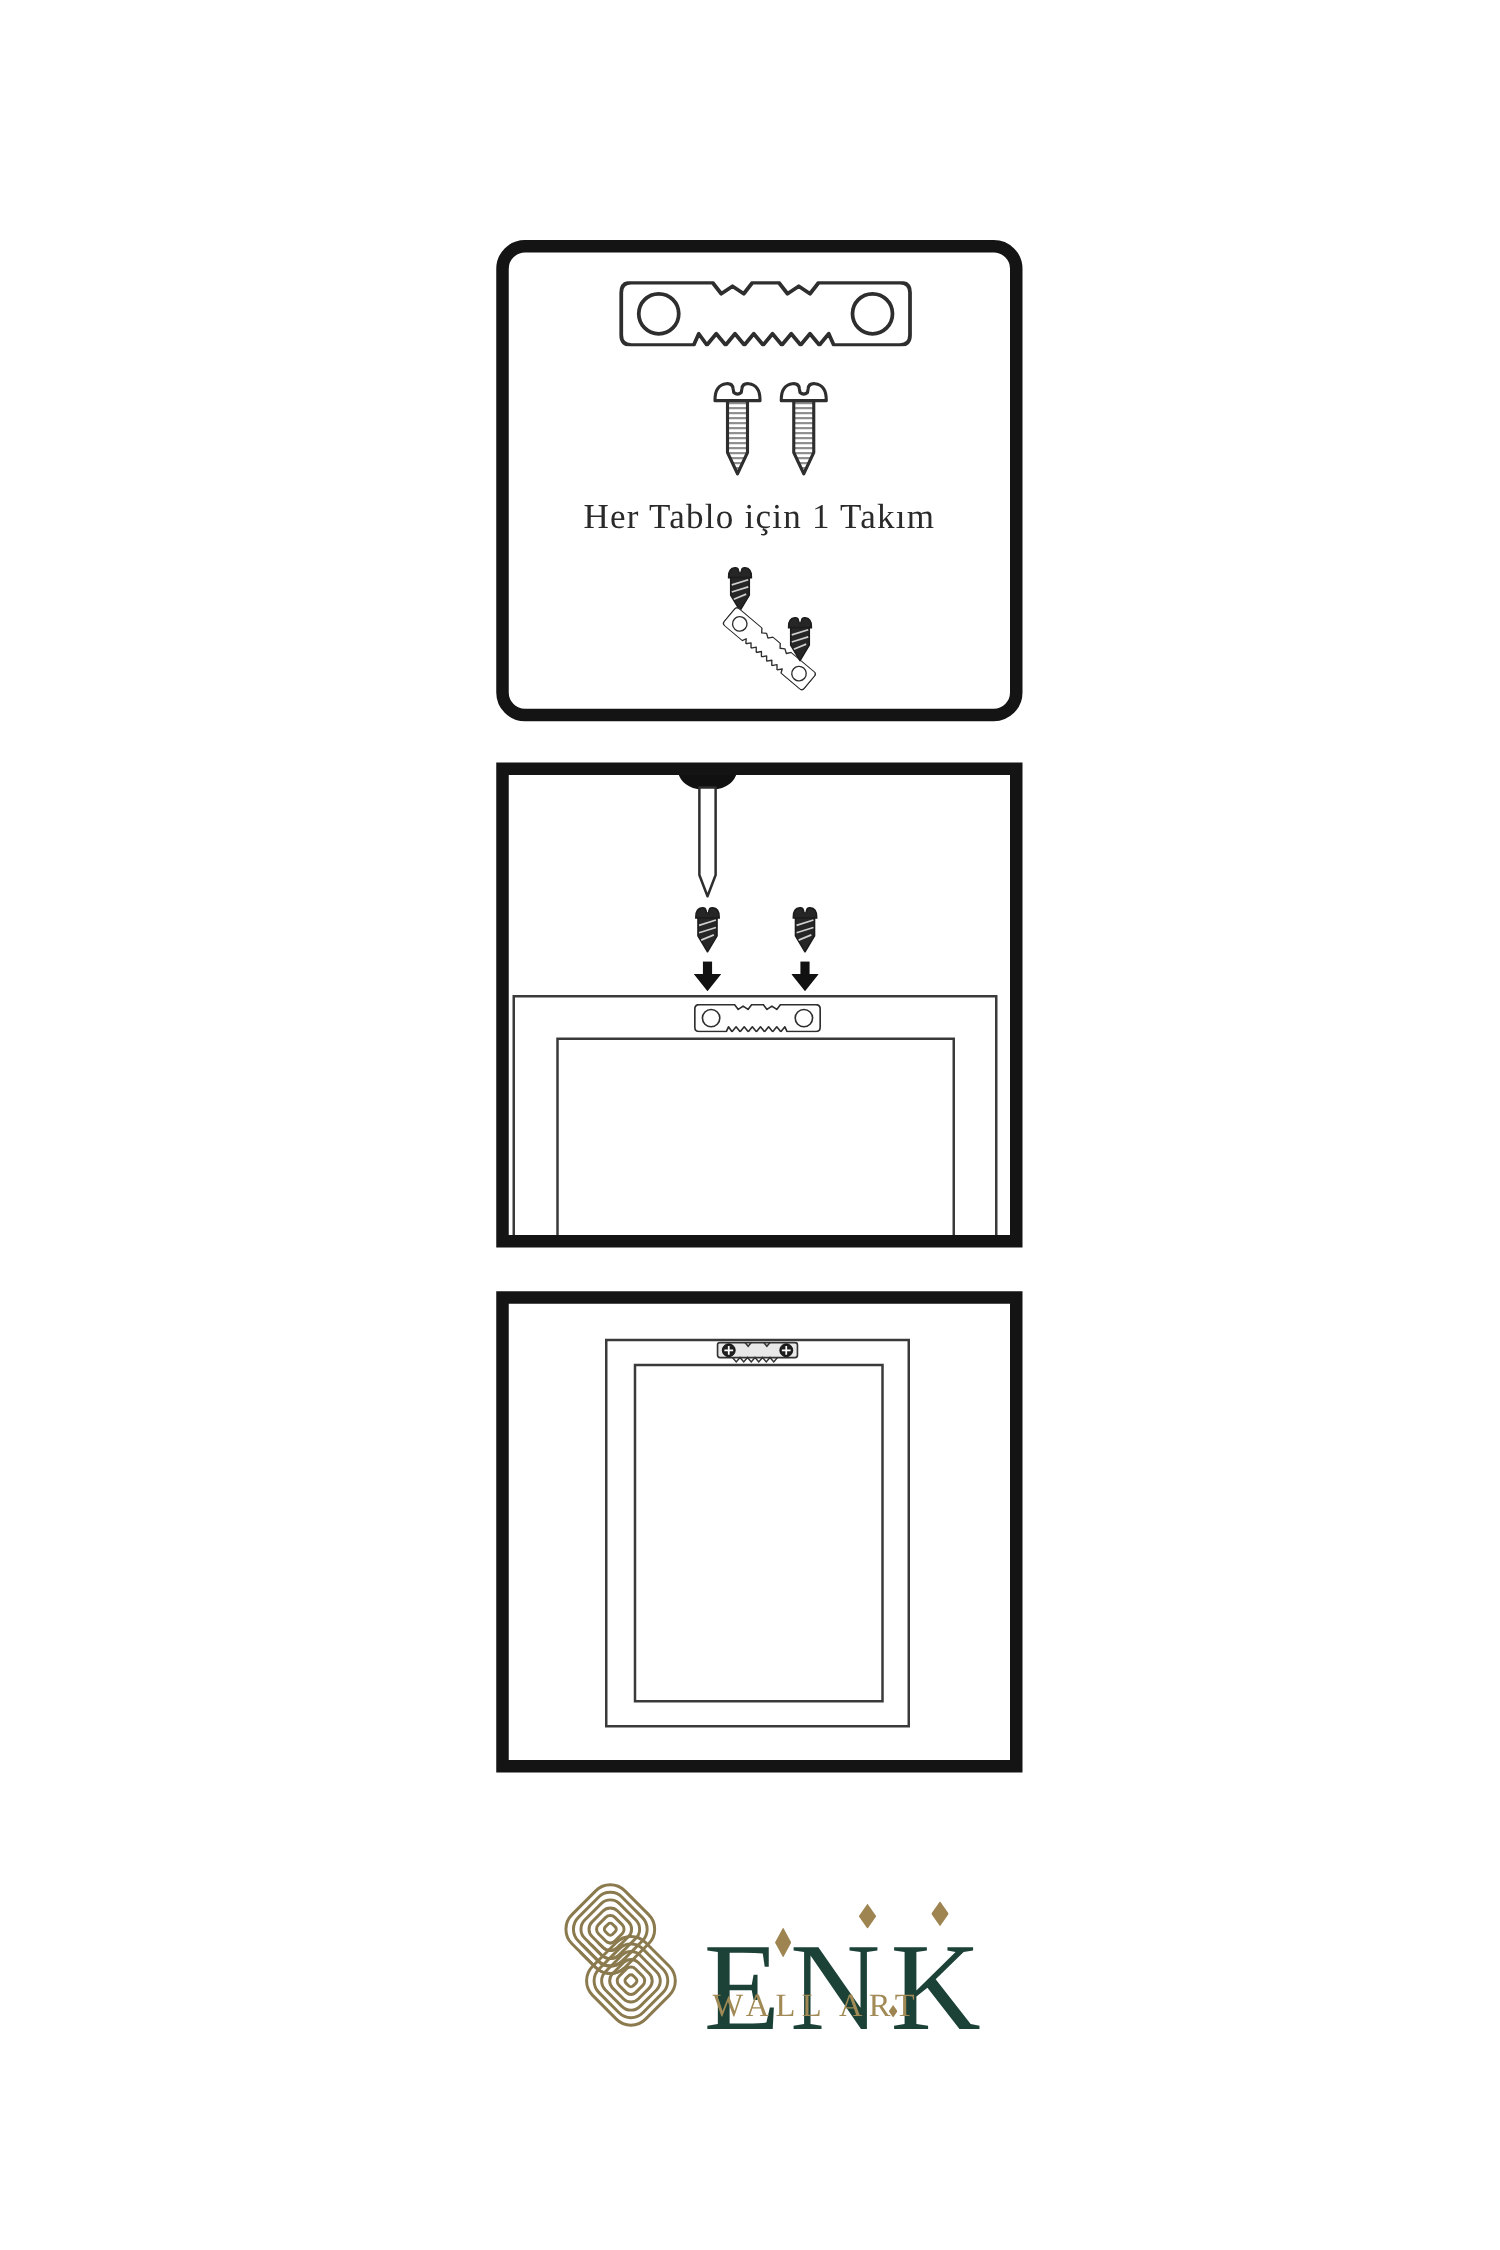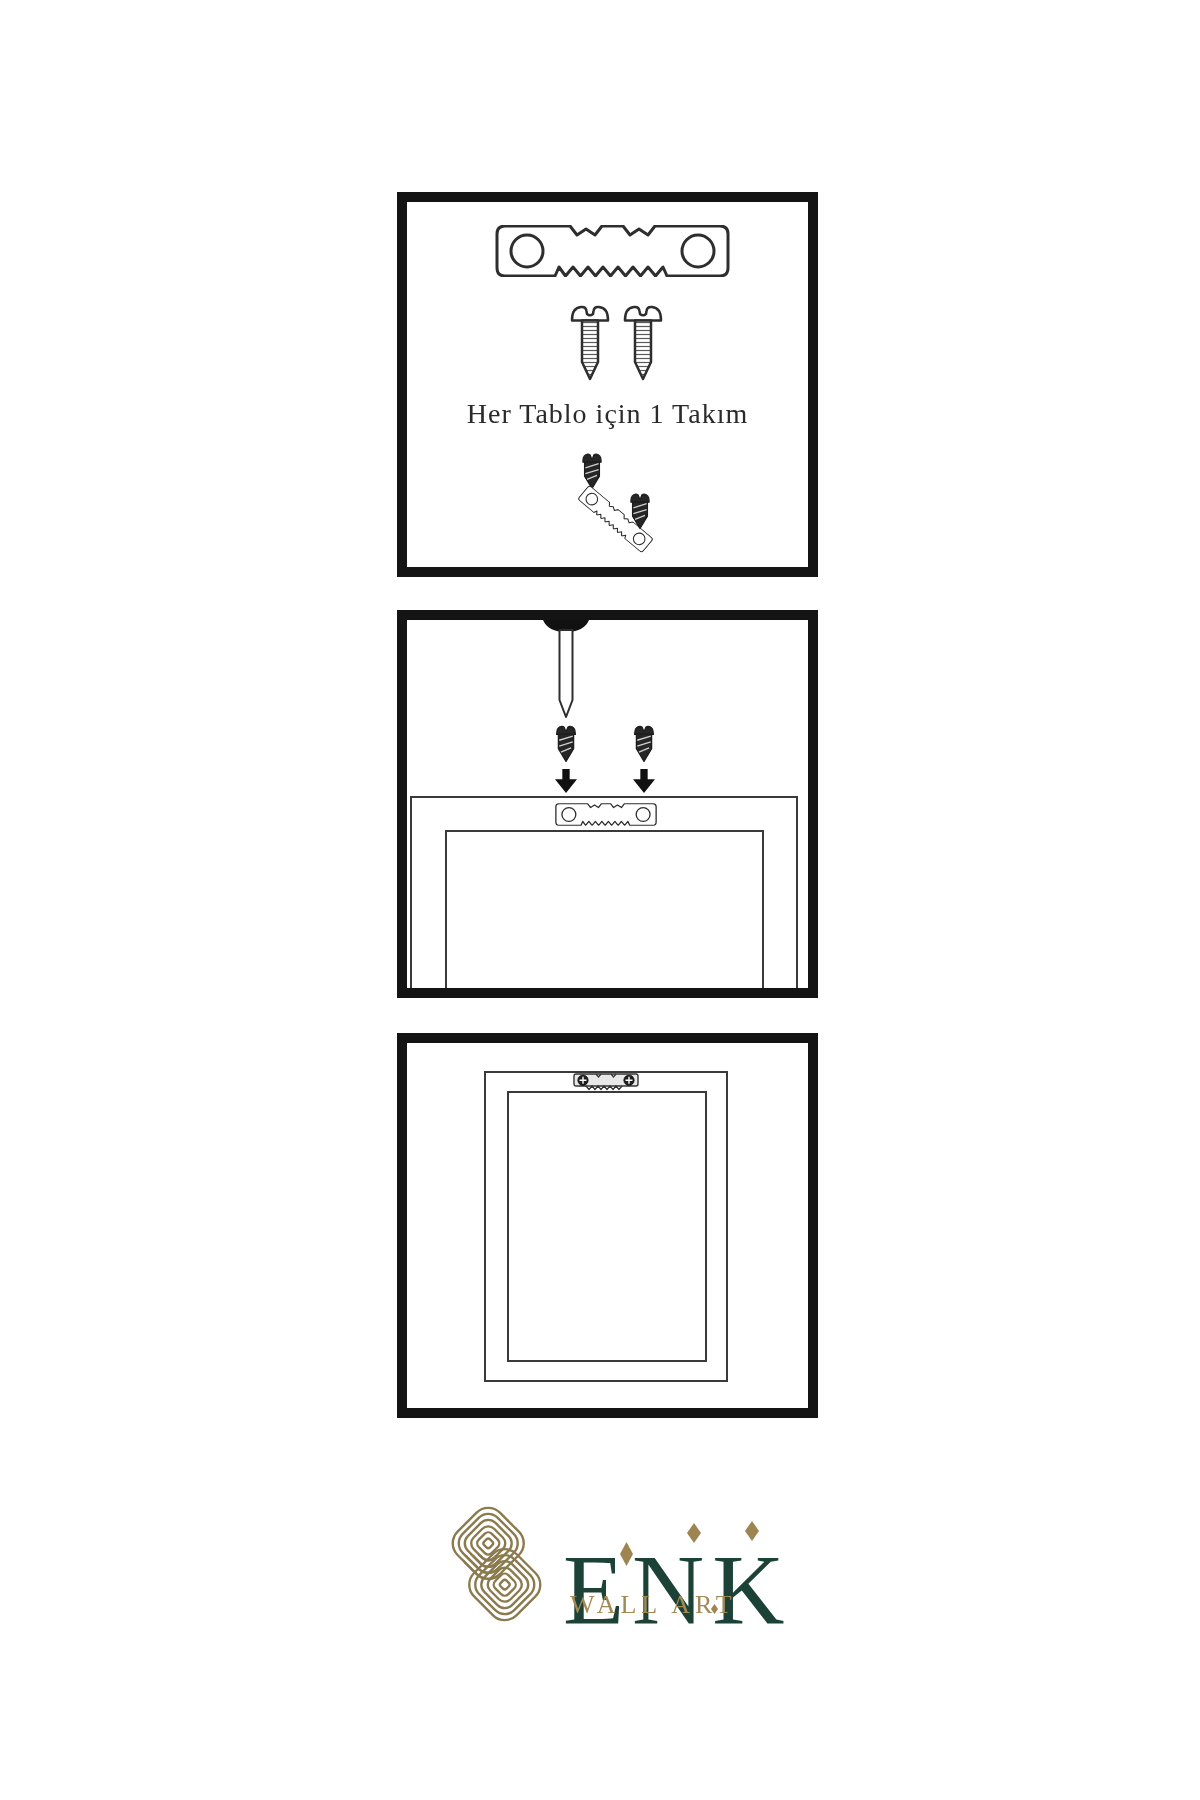--- a/index.html
+++ b/index.html
@@ -1,21 +1,21 @@
 <!DOCTYPE html>
 <html><head>
 <meta charset="utf-8">
 <style>
   * { margin:0; padding:0; box-sizing:border-box; }
   html,body { background:#ffffff; }
   .page { position:relative; width:1200px; height:1800px; background:#ffffff;
           font-family:"Liberation Serif", serif; overflow:hidden; }
 
   .panel { position:absolute; border:10px solid #141414; background:#ffffff; overflow:hidden; }
-  #panel-kit   { left:397px; top:192px;  width:421px; height:385px; }
+  #panel-kit   { left:397px; top:192px;  width:421px; height:385px;border-radius:23px; }
   #panel-mount { left:397px; top:610px;  width:421px; height:388px; }
   #panel-hung  { left:397px; top:1033px; width:421px; height:385px; }
 
   .abs { position:absolute; }
 
   .caption { position:absolute; left:0; right:0; top:196px; text-align:center;
              font-size:28px; letter-spacing:1px; color:#2a2a2a; }
 
   .frame-rect { position:absolute; border:2px solid #3a3a3a; background:#ffffff; }
 

